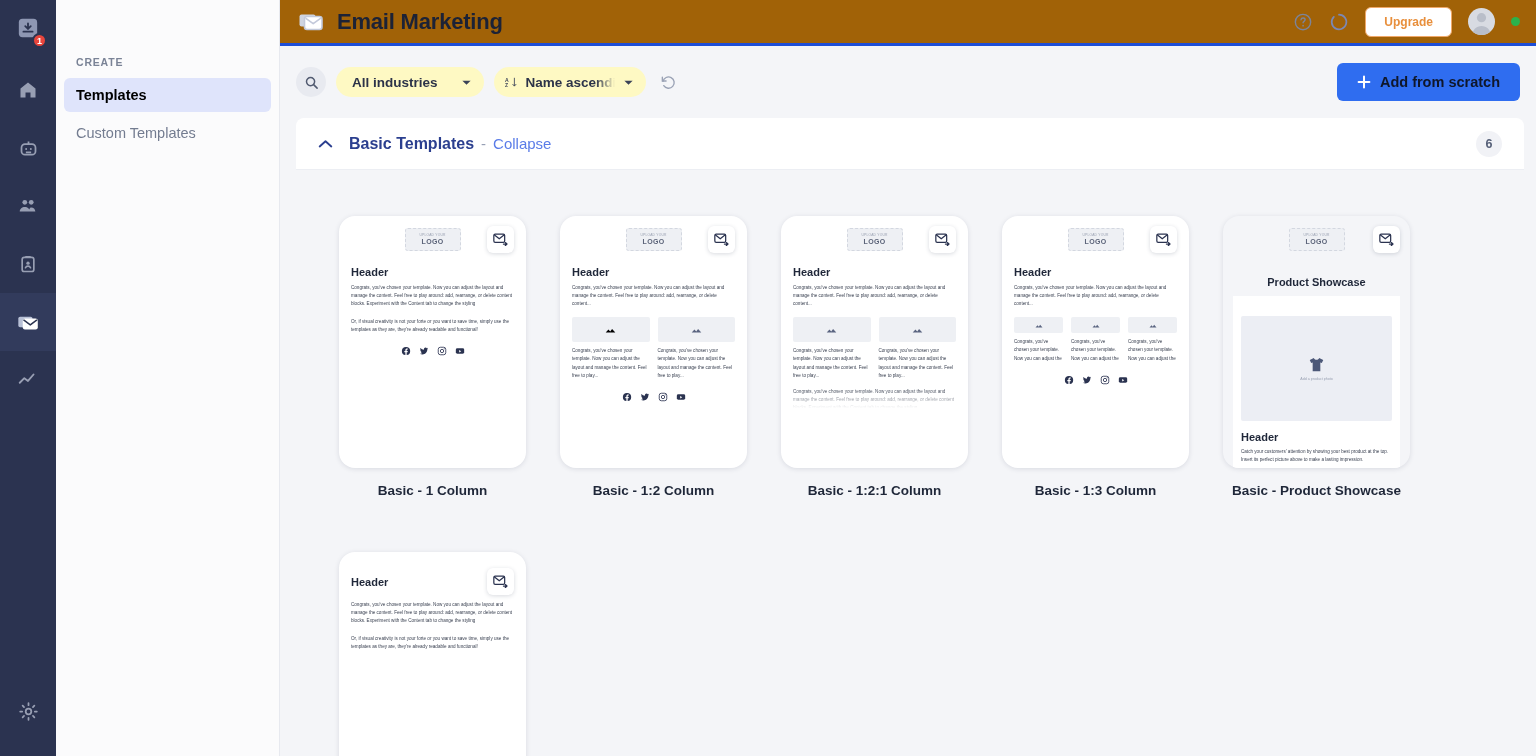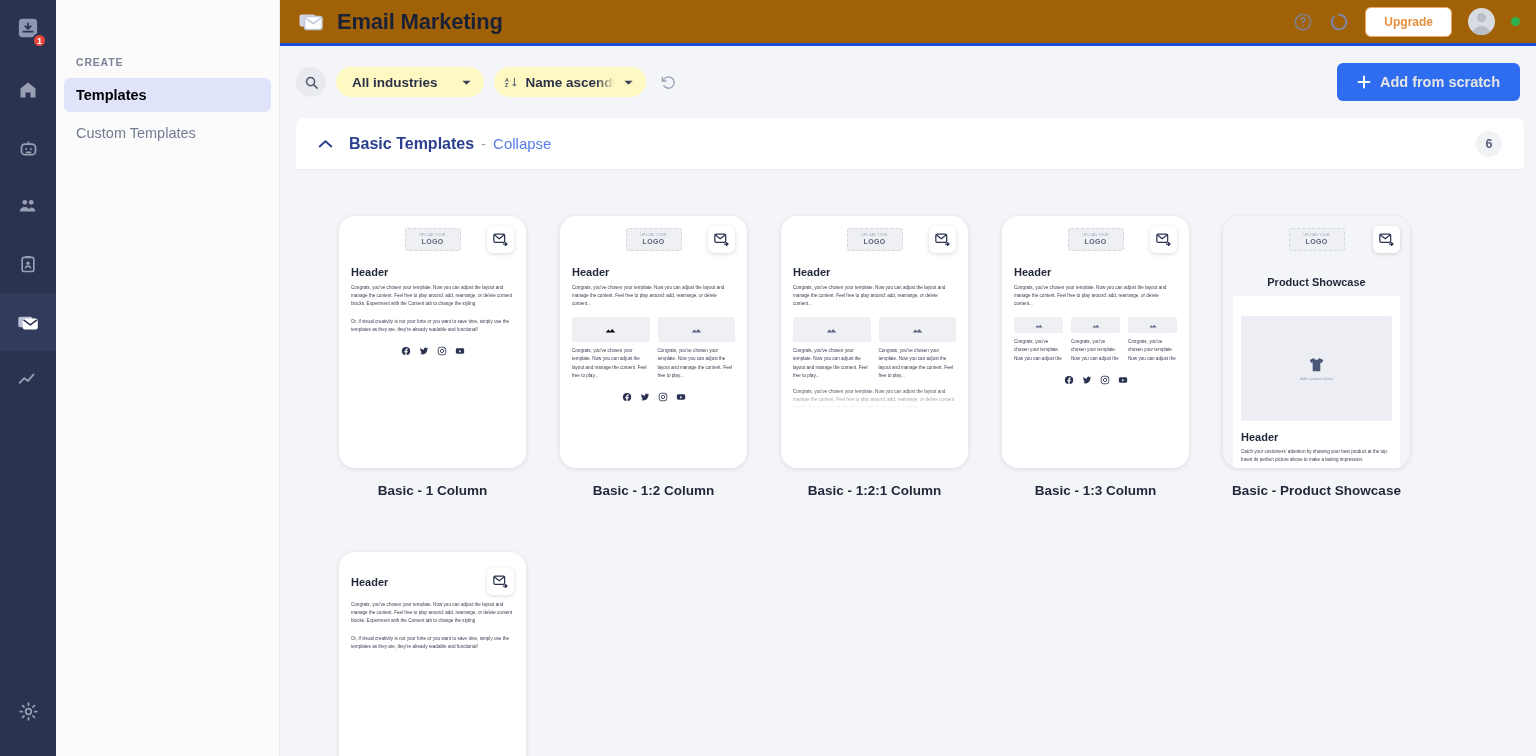--- a/index.html
+++ b/index.html
@@ -110,21 +110,21 @@
   .pill .txt { white-space: nowrap; overflow: hidden; }
   .pill .caret { margin-left: auto; flex: 0 0 auto; }
   .pill.sort .txt {
     max-width: 96px;
     -webkit-mask-image: linear-gradient(to right,#000 78%,transparent 100%);
     mask-image: linear-gradient(to right,#000 78%,transparent 100%);
   }
   .refresh-btn { cursor: pointer; display: flex; align-items: center; padding: 4px; }
   .add-btn {
     margin-left: auto; margin-right: 4px;
-    background: #2f6df0; color: #e5e5e5; border: none; border-radius: 6px;
+    background: #2f6df0; color: #0f172a; border: none; border-radius: 6px;
     height: 38px; padding: 0 20px; font-size: 14.5px; font-weight: bold;
     display: flex; align-items: center; gap: 9px; cursor: pointer;
   }
 
   
   .content { flex: 1; overflow: hidden; padding: 0 12px 0 16px; }
   .panel { background: #fff; border-radius: 8px 8px 0 0; min-height: 620px; }
   .panel-head {
     height: 52px; display: flex; align-items: center; padding: 0 22px;
     border-bottom: 1px solid #eceef3;

